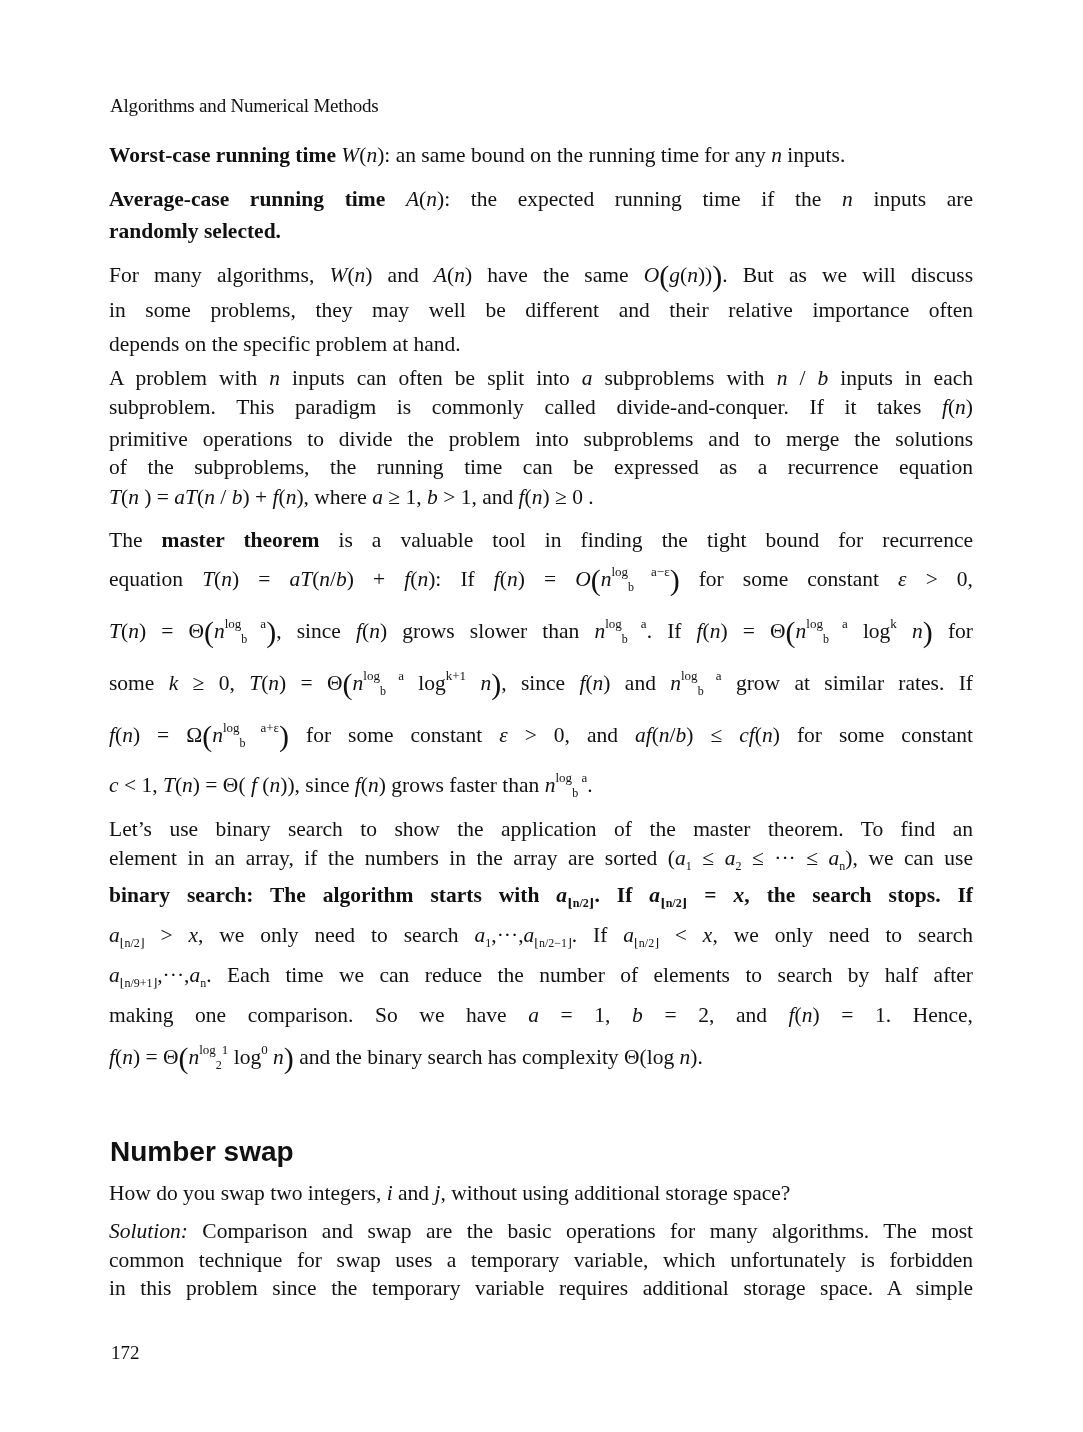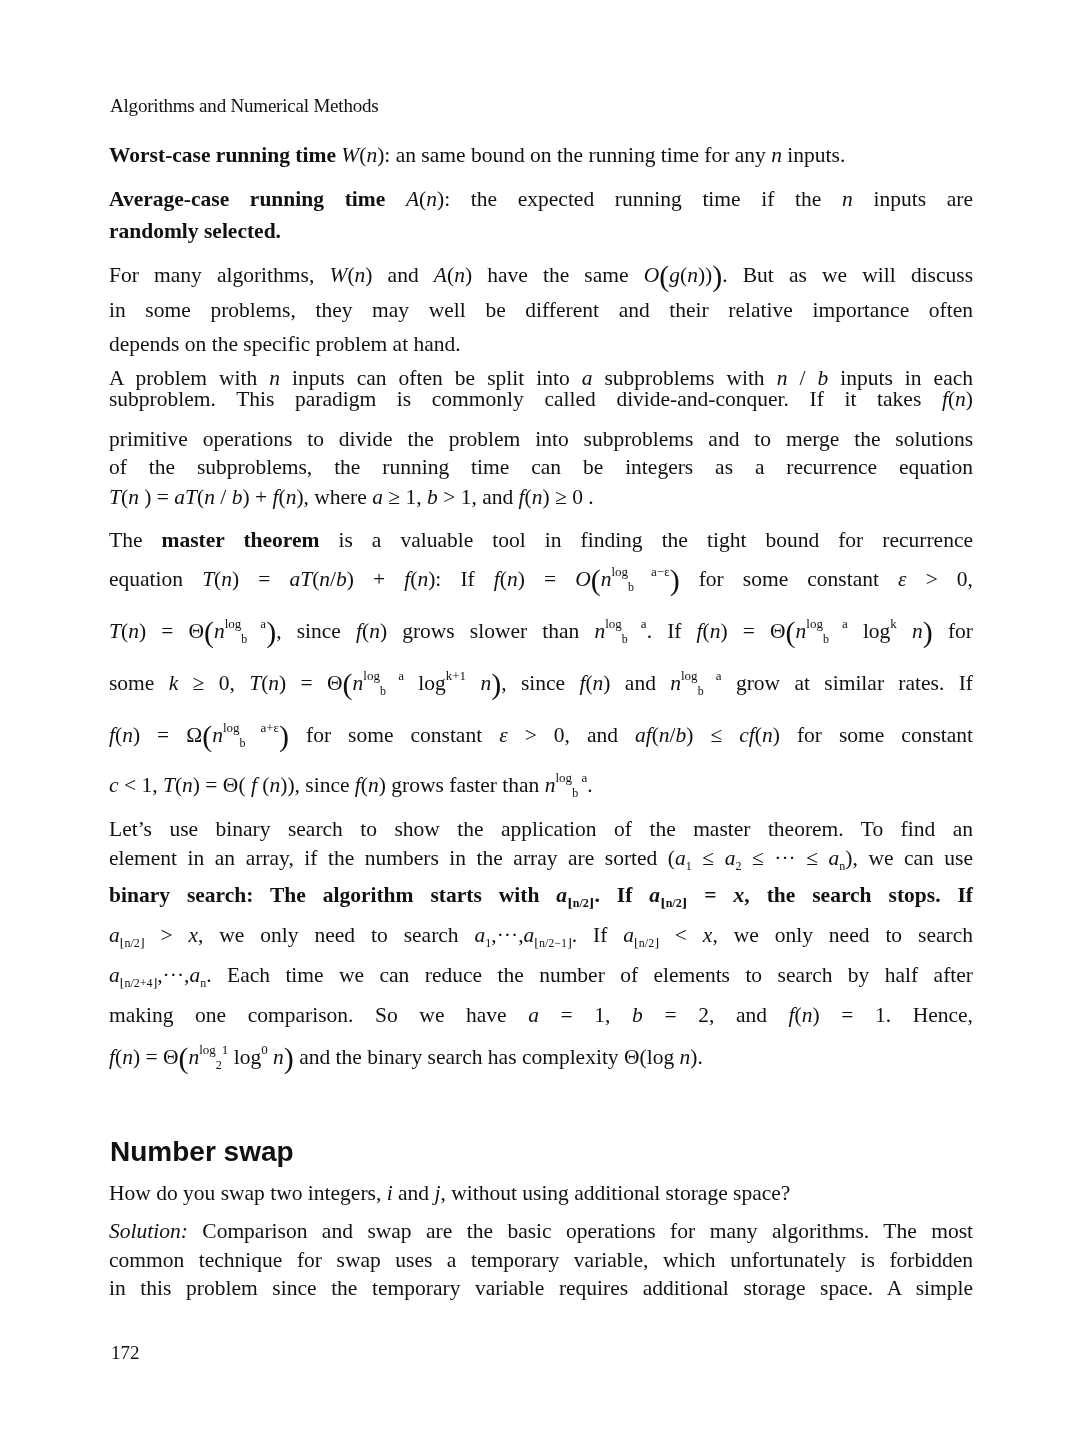--- a/index.html
+++ b/index.html
@@ -37,35 +37,35 @@
 <div class="page">
   <div class="running-head">Algorithms and Numerical Methods</div>
   <div id="body-lines">
       <div class="line left" style="top: 142px;"><span class="b">Worst-case running time </span><span class="i">W</span><span>(</span><span class="i">n</span><span>): an same bound on the running time for any </span><span class="i">n</span><span> inputs.</span></div>
       <div class="line justify" style="top: 186px;"><span class="b">Average-case running time </span><span class="i">A</span><span>(</span><span class="i">n</span><span>): the expected running time if the </span><span class="i">n</span><span> inputs are</span></div>
       <div class="line left" style="top: 218px; font-weight: bold;"><span>randomly selected.</span></div>
       <div class="line justify" style="top: 262px;"><span>For many algorithms, </span><span class="i">W</span><span>(</span><span class="i">n</span><span>) and </span><span class="i">A</span><span>(</span><span class="i">n</span><span>) have the same </span><span class="i">O</span><span class="big">(</span><span class="i">g</span><span>(</span><span class="i">n</span><span>))</span><span class="big">)</span><span>. But as we will discuss</span></div>
       <div class="line justify" style="top: 297px;"><span>in some problems, they may well be different and their relative importance often</span></div>
       <div class="line left" style="top: 331px;"><span>depends on the specific problem at hand.</span></div>
       <div class="line justify" style="top: 365px;"><span>A problem with </span><span class="i">n</span><span> inputs can often be split into </span><span class="i">a</span><span> subproblems with </span><span class="i">n</span><span> / </span><span class="i">b</span><span> inputs in each</span></div>
-      <div class="line justify" style="top: 386px;"><span>subproblem. This paradigm is commonly called divide-and-conquer. If it takes </span><span class="i">f</span><span>(</span><span class="i">n</span><span>)</span></div>
+      <div class="line justify" style="top: 394px;"><span>subproblem. This paradigm is commonly called divide-and-conquer. If it takes </span><span class="i">f</span><span>(</span><span class="i">n</span><span>)</span></div>
       <div class="line justify" style="top: 426px;"><span>primitive operations to divide the problem into subproblems and to merge the solutions</span></div>
-      <div class="line justify" style="top: 454px;"><span>of the subproblems, the running time can be integers as a recurrence equation</span></div>
+      <div class="line justify" style="top: 454px;"><span>of the subproblems, the running time can be expressed as a recurrence equation</span></div>
       <div class="line left" style="top: 484px;"><span class="i">T</span><span>(</span><span class="i">n</span><span> ) = </span><span class="i">aT</span><span>(</span><span class="i">n</span><span> / </span><span class="i">b</span><span>) + </span><span class="i">f</span><span>(</span><span class="i">n</span><span>), where </span><span class="i">a</span><span> ≥ 1, </span><span class="i">b</span><span> &gt; 1, and </span><span class="i">f</span><span>(</span><span class="i">n</span><span>) ≥ 0 .</span></div>
       <div class="line justify" style="top: 527px;"><span>The </span><span class="b">master theorem</span><span> is a valuable tool in finding the tight bound for recurrence</span></div>
       <div class="line justify" style="top: 566px;"><span>equation  </span><span class="i">T</span><span>(</span><span class="i">n</span><span>) = </span><span class="i">aT</span><span>(</span><span class="i">n</span><span>/</span><span class="i">b</span><span>) + </span><span class="i">f</span><span>(</span><span class="i">n</span><span>):  If  </span><span class="i">f</span><span>(</span><span class="i">n</span><span>) = </span><span class="i">O</span><span class="big">(</span><span class="i">n</span><span class="sup">log</span><span class="sub">b</span><span class="sup"> a−ε</span><span class="big">)</span><span>  for  some  constant  </span><span class="i">ε</span><span> &gt; 0,</span></div>
       <div class="line justify" style="top: 618px;"><span class="i">T</span><span>(</span><span class="i">n</span><span>) = Θ</span><span class="big">(</span><span class="i">n</span><span class="sup">log</span><span class="sub">b</span><span class="sup"> a</span><span class="big">)</span><span>,  since  </span><span class="i">f</span><span>(</span><span class="i">n</span><span>) grows  slower  than  </span><span class="i">n</span><span class="sup">log</span><span class="sub">b</span><span class="sup"> a</span><span>.  If </span><span class="i">f</span><span>(</span><span class="i">n</span><span>) = Θ</span><span class="big">(</span><span class="i">n</span><span class="sup">log</span><span class="sub">b</span><span class="sup"> a</span><span></span><span> log</span><span class="sup">k</span><span></span><span class="i"> n</span><span class="big">)</span><span>  for</span></div>
       <div class="line justify" style="top: 670px;"><span>some  </span><span class="i">k</span><span> ≥ 0,  </span><span class="i">T</span><span>(</span><span class="i">n</span><span>) = Θ</span><span class="big">(</span><span class="i">n</span><span class="sup">log</span><span class="sub">b</span><span class="sup"> a</span><span> log</span><span class="sup">k+1</span><span class="i"> n</span><span class="big">)</span><span>,  since  </span><span class="i">f</span><span>(</span><span class="i">n</span><span>)  and  </span><span class="i">n</span><span class="sup">log</span><span class="sub">b</span><span class="sup"> a</span><span> grow  at  similar  rates.  If</span></div>
       <div class="line justify" style="top: 722px;"><span class="i">f</span><span>(</span><span class="i">n</span><span>) = Ω</span><span class="big">(</span><span class="i">n</span><span class="sup">log</span><span class="sub">b</span><span class="sup"> a+ε</span><span class="big">)</span><span> for  some  constant  </span><span class="i">ε</span><span> &gt; 0,  and  </span><span class="i">af</span><span>(</span><span class="i">n</span><span>/</span><span class="i">b</span><span>) ≤ </span><span class="i">cf</span><span>(</span><span class="i">n</span><span>) for  some  constant</span></div>
       <div class="line left" style="top: 772px;"><span class="i">c</span><span> &lt; 1,  </span><span class="i">T</span><span>(</span><span class="i">n</span><span>) = Θ( </span><span class="i">f</span><span> (</span><span class="i">n</span><span>))</span><span>, since  </span><span class="i">f</span><span>(</span><span class="i">n</span><span>)  grows faster than  </span><span class="i">n</span><span class="sup">log</span><span class="sub">b</span><span class="sup"> a</span><span>.</span></div>
       <div class="line justify" style="top: 816px;"><span>Let’s use binary search to show the application of the master theorem. To find an</span></div>
       <div class="line justify" style="top: 845px;"><span>element in an array, if the numbers in the array are sorted (</span><span class="i">a</span><span class="sub">1</span><span> ≤ </span><span class="i">a</span><span class="sub">2</span><span> ≤ ··· ≤ </span><span class="i">a</span><span class="sub">n</span><span>), we can use</span></div>
       <div class="line justify" style="top: 882px; font-weight: bold;"><span>binary  search:  The  algorithm  starts  with  </span><span class="i">a</span><span class="sub">⌊n/2⌋</span><span>.  If  </span><span class="i">a</span><span class="sub">⌊n/2⌋</span><span> = </span><span class="i">x</span><span>,  the  search  stops.  If</span></div>
       <div class="line justify" style="top: 922px;"><span class="i">a</span><span class="sub">⌊n/2⌋</span><span> &gt; </span><span class="i">x</span><span>,  we  only  need  to  search  </span><span class="i">a</span><span class="sub">1</span><span>,···,</span><span class="i">a</span><span class="sub">⌊n/2−1⌋</span><span>.  If  </span><span class="i">a</span><span class="sub">⌊n/2⌋</span><span> &lt; </span><span class="i">x</span><span>,  we  only  need  to  search</span></div>
-      <div class="line justify" style="top: 962px;"><span class="i">a</span><span class="sub">⌊n/2+4⌋</span><span>,···,</span><span class="i">a</span><span class="sub">n</span><span>. Each time we can reduce the number of elements to search by half after</span></div>
+      <div class="line justify" style="top: 962px;"><span class="i">a</span><span class="sub">⌊n/9+1⌋</span><span>,···,</span><span class="i">a</span><span class="sub">n</span><span>. Each time we can reduce the number of elements to search by half after</span></div>
       <div class="line justify" style="top: 1002px;"><span>making  one  comparison.  So  we  have  </span><span class="i">a</span><span>  =  1,  </span><span class="i">b</span><span>  =  2,  and  </span><span class="i">f</span><span>(</span><span class="i">n</span><span>) = 1.  Hence,</span></div>
       <div class="line left" style="top: 1044px;"><span class="i">f</span><span>(</span><span class="i">n</span><span>) = Θ</span><span class="big">(</span><span class="i">n</span><span class="sup">log</span><span class="sub">2</span><span class="sup">1</span><span> log</span><span class="sup">0</span><span class="i"> n</span><span class="big">)</span><span> and the binary search has complexity  Θ(log </span><span class="i">n</span><span>).</span></div>
       <div class="line left" style="top: 1180px;"><span>How do you swap two integers, </span><span class="i">i</span><span> and  </span><span class="i">j</span><span>, without using additional storage space?</span></div>
       <div class="line justify" style="top: 1218px;"><span class="i">Solution:</span><span> Comparison and swap are the basic operations for many algorithms. The most</span></div>
       <div class="line justify" style="top: 1247px;"><span>common technique for swap uses a temporary variable, which unfortunately is forbidden</span></div>
       <div class="line justify" style="top: 1275px;"><span>in this problem since the temporary variable requires additional storage space. A simple</span></div>
     </div>
   <div class="heading">Number swap</div>
   <div class="folio">172</div>
 </div>

